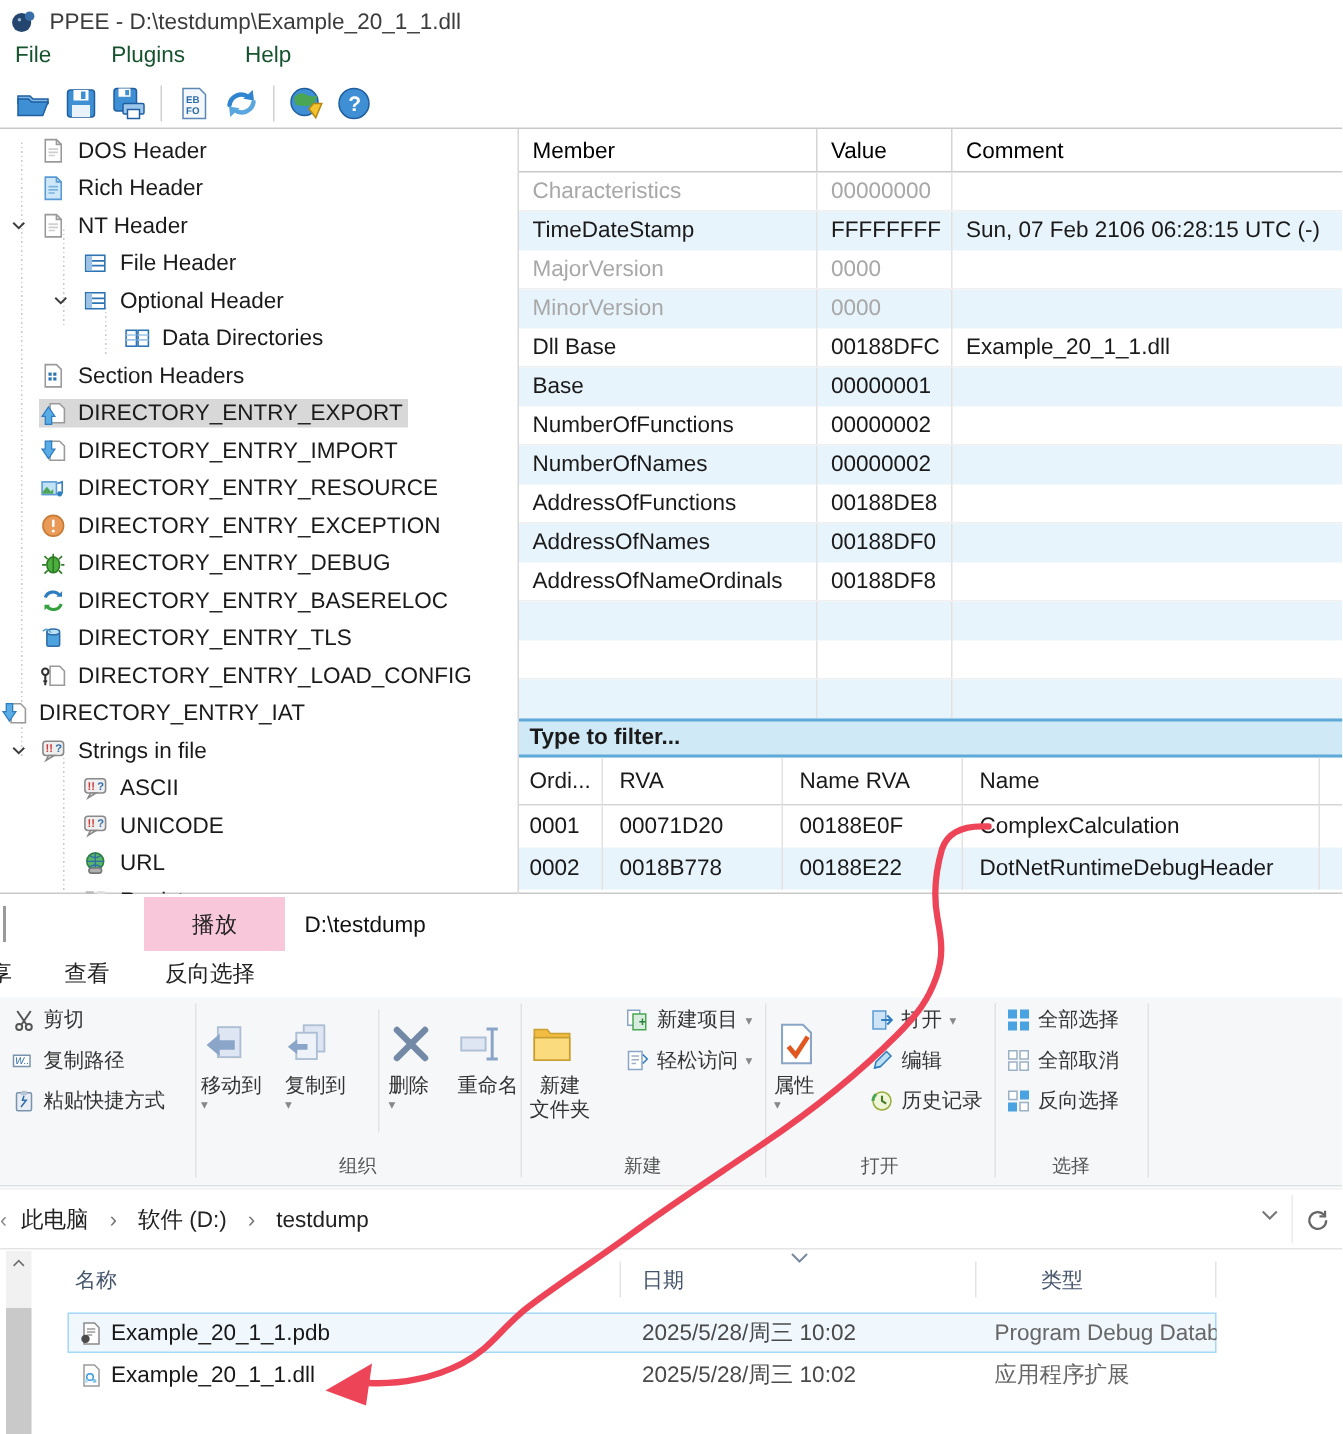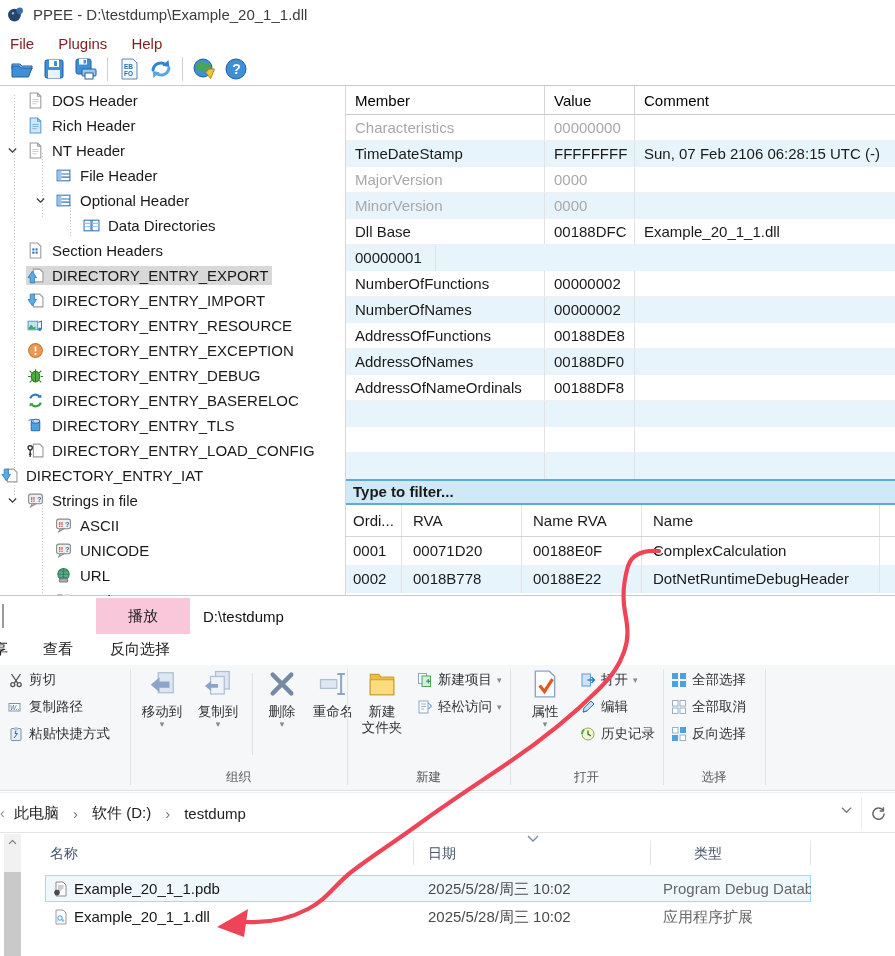--- a/index.html
+++ b/index.html
@@ -6,21 +6,21 @@
   #app{position:relative;width:895px;height:956px;overflow:hidden;background:#fff;
        font-family:"Liberation Sans","DejaVu Sans",sans-serif;color:#1a1a1a;}
   #app *{box-sizing:border-box;}
   svg{display:block;}
 
   
   #ppee{position:absolute;left:0;top:0;width:895px;height:596px;background:#fff;border-bottom:1px solid #c9c9c9;}
   .titlebar{position:absolute;left:0;top:0;width:100%;height:28px;display:flex;align-items:center;}
   .appicon{width:17px;height:17px;margin:0 9px 0 7px;}
   .wtitle{font-size:15px;color:#3c3c3c;}
-  .menubar{position:absolute;left:0;top:28px;width:100%;height:24px;display:flex;align-items:flex-end;padding-left:10px;gap:24px;font-size:15px;color:#7f1d1d;}
+  .menubar{position:absolute;left:0;top:28px;width:100%;height:24px;display:flex;align-items:flex-start;padding-left:10px;gap:40px;font-size:15px;color:#14532d;}
   .toolbar{position:absolute;left:0;top:52px;width:100%;height:34px;display:flex;align-items:center;padding-left:6px;border-bottom:1px solid #c9c9c9;}
   .tbtn{width:26px;height:26px;margin:0 3px;display:flex;align-items:center;justify-content:center;}
   .tbtn svg{width:24px;height:24px;}
   .tsep{width:1px;height:24px;background:#cfcfcf;margin:0 5px;}
 
   
   .tree{position:absolute;left:0;top:88px;width:345px;height:508px;overflow:hidden;font-size:15px;}
   .trow{position:relative;height:25px;display:flex;align-items:center;white-space:nowrap;}
   .trow .wrap{display:flex;align-items:center;gap:8px;padding:1px 4px 1px 1px;}
   .trow.sel .wrap{background:#d8d8d8;}
@@ -67,21 +67,21 @@
   .exp-path-title{position:absolute;left:203px;top:0;height:40px;display:flex;align-items:center;font-size:15px;color:#111;}
   .exp-tabs{position:absolute;left:0;top:40px;width:100%;height:29px;overflow:hidden;font-size:15px;color:#222;}
   .exp-tab{position:absolute;top:4px;}
   .ribbon{position:absolute;left:0;top:69px;width:100%;height:126px;background:#f6f7f9;border-bottom:1px solid #e0e1e3;}
   .rgroup{position:absolute;top:0;height:126px;}
   .rgsep{position:absolute;top:4px;width:1px;height:116px;background:#e2e3e5;}
   .rlabel{position:absolute;bottom:5px;left:0;width:100%;text-align:center;font-size:12.5px;color:#555;}
   .rsmall{position:absolute;display:flex;align-items:center;gap:5px;font-size:13.5px;color:#333;white-space:nowrap;}
   .rsmall .ric{width:16px;height:16px;flex:none;}
   .rsmall .ric svg{width:16px;height:16px;}
-  .rbig{position:absolute;top:4px;display:flex;flex-direction:column;align-items:center;font-size:13.5px;color:#333;}
+  .rbig{position:absolute;top:16px;display:flex;flex-direction:column;align-items:flex-start;font-size:13.5px;color:#333;}
   .rbig .ric{width:30px;height:30px;}
   .rbig .ric svg{width:30px;height:30px;}
   .rbig .rlbl{margin-top:5px;line-height:16px;text-align:center;white-space:nowrap;}
   .caret{font-size:9px;color:#888;line-height:8px;}
   .rssep{position:absolute;width:1px;background:#e2e3e5;}
 
   .addressbar{position:absolute;left:0;top:196px;width:100%;height:41px;background:#fff;border-bottom:1px solid #e4e4e4;border-top:1px solid #f0f0f0;}
   .crumbs{position:absolute;left:14px;top:0;height:40px;display:flex;align-items:center;gap:14px;font-size:15px;color:#222;}
   .crumb-sep{color:#777;font-size:15px;}
   .addr-right{position:absolute;right:0;top:4px;height:32px;display:flex;align-items:center;}
@@ -509,20 +509,21 @@
           <div class="c-member dim">MinorVersion</div>
           <div class="c-value dim">0000</div>
           <div class="c-comment"></div>
         </div>
         <div class="mrow">
           <div class="c-member">Dll Base</div>
           <div class="c-value">00188DFC</div>
           <div class="c-comment">Example_20_1_1.dll</div>
         </div>
         <div class="mrow alt">
+          <div class="c-member">Base</div>
           <div class="c-value">00000001</div>
           <div class="c-comment"></div>
         </div>
         <div class="mrow">
           <div class="c-member">NumberOfFunctions</div>
           <div class="c-value">00000002</div>
           <div class="c-comment"></div>
         </div>
         <div class="mrow alt">
           <div class="c-member">NumberOfNames</div>

